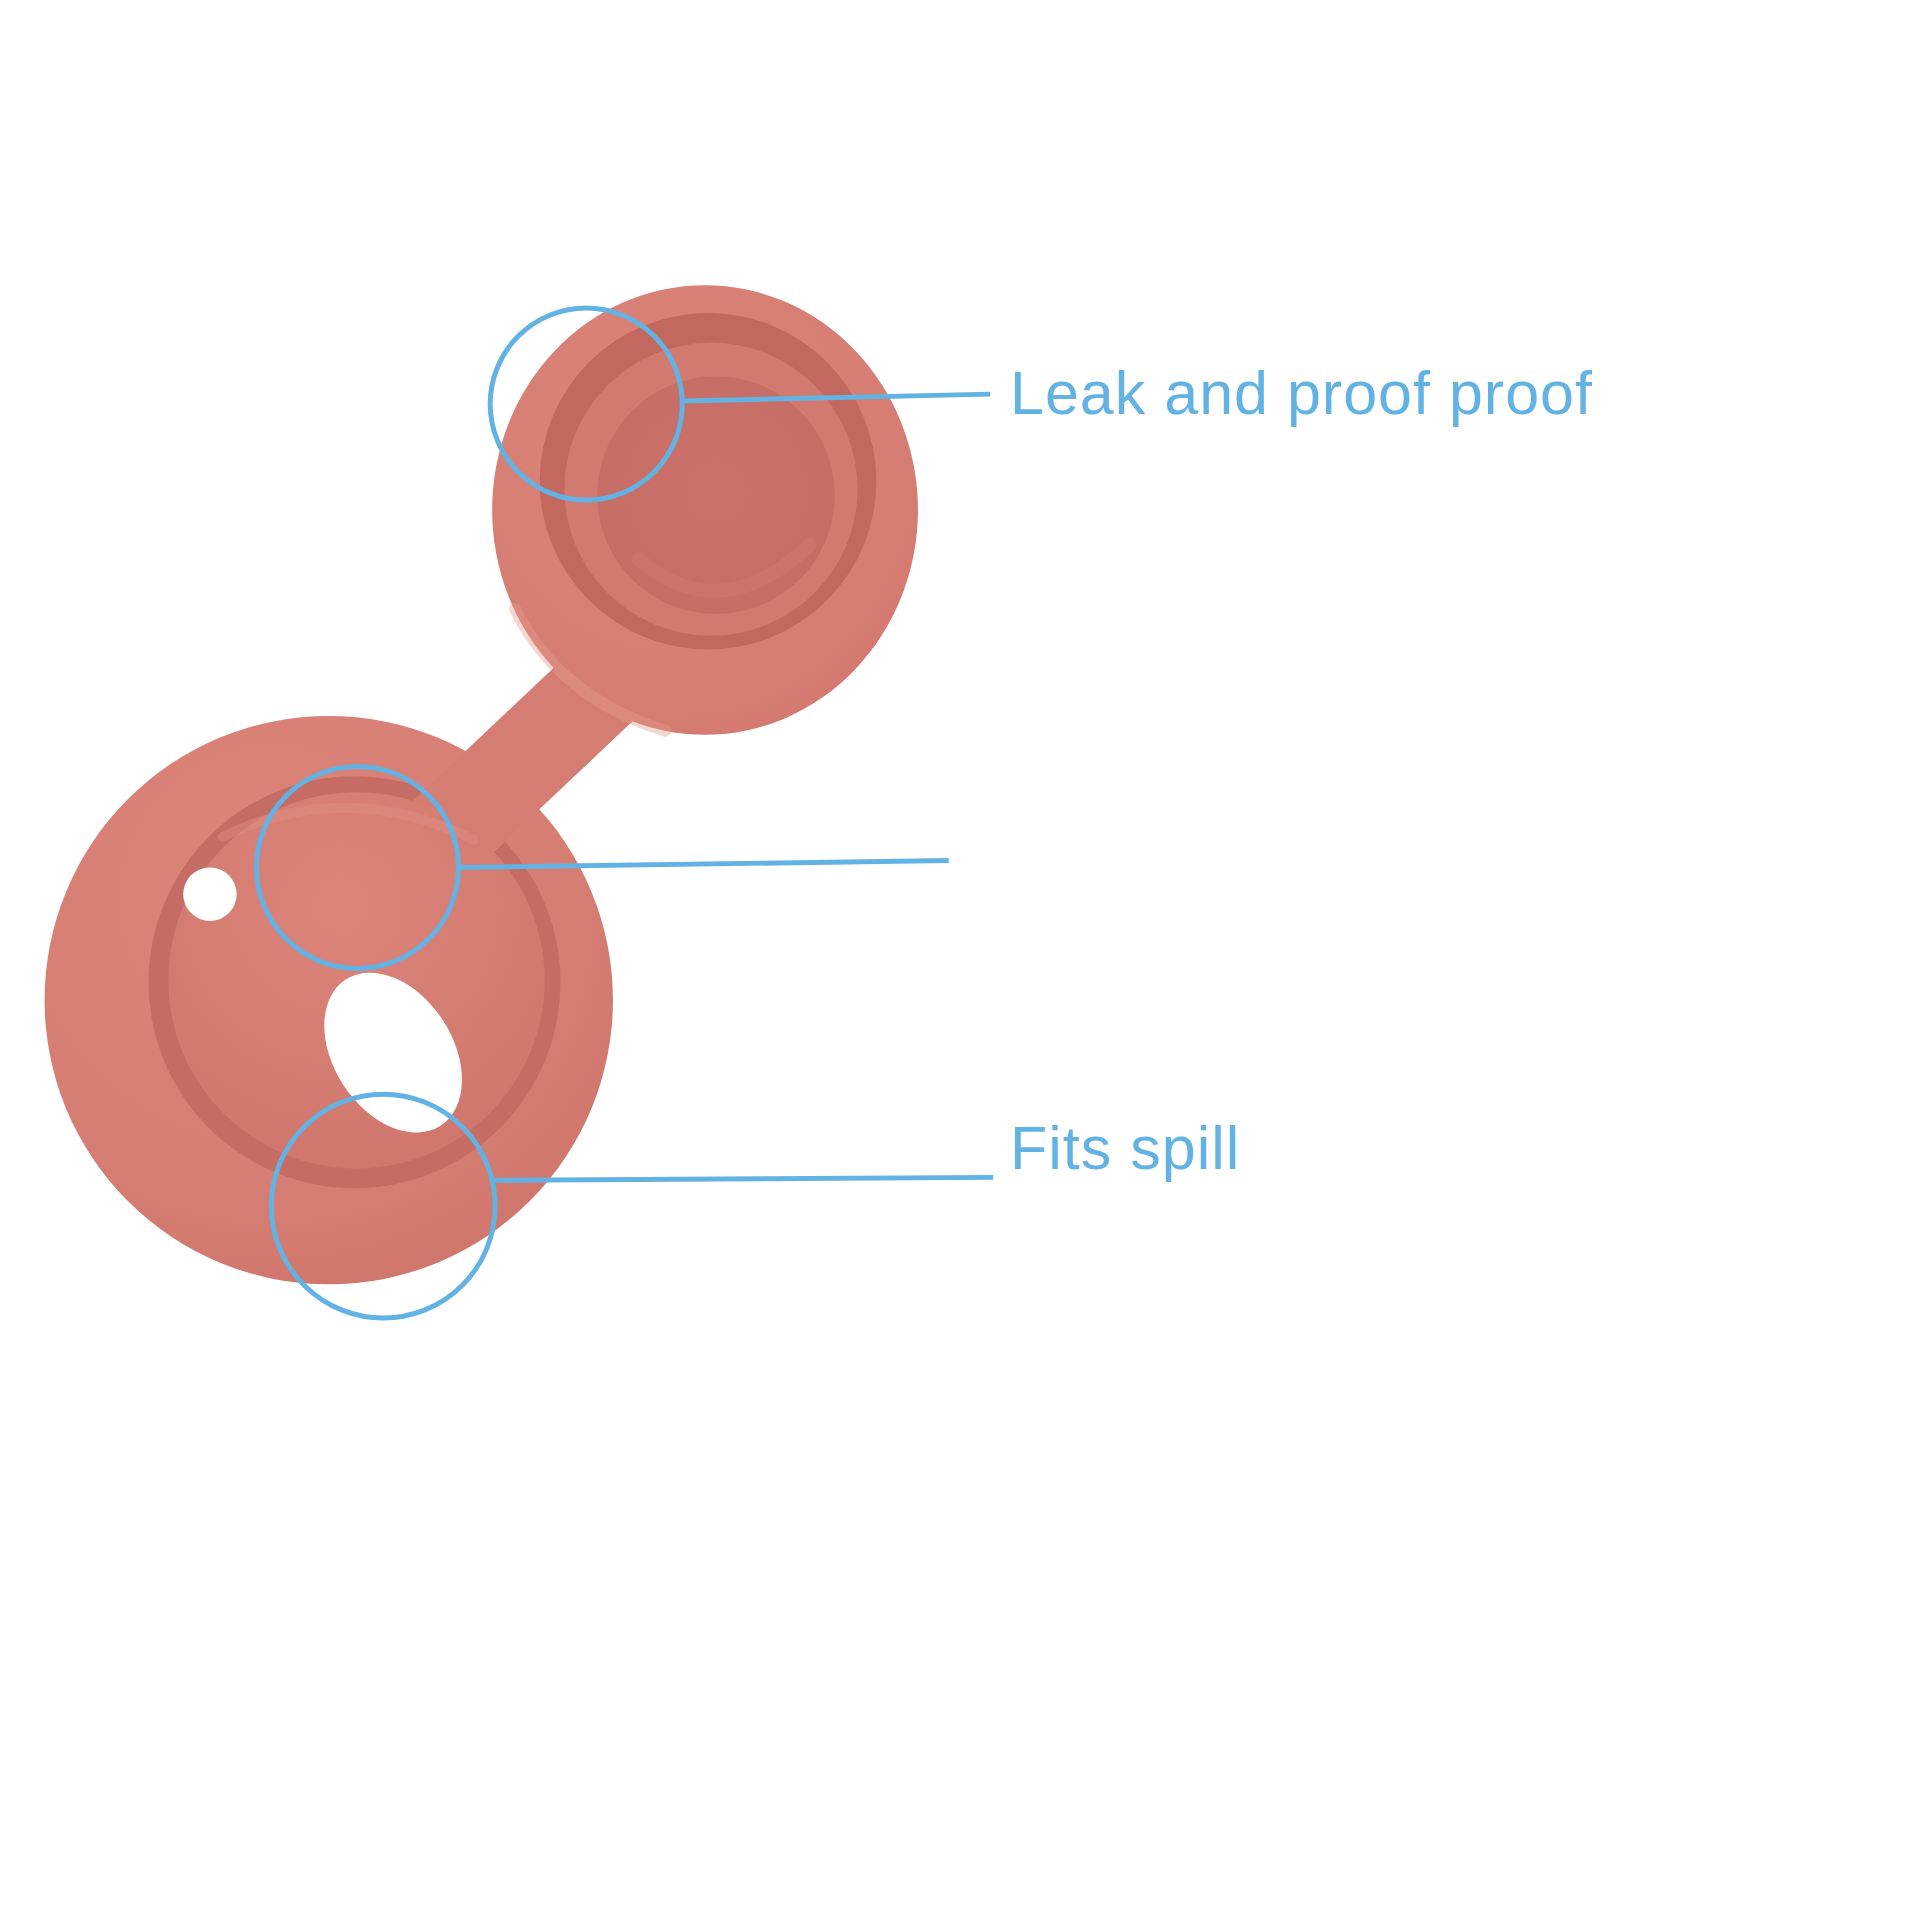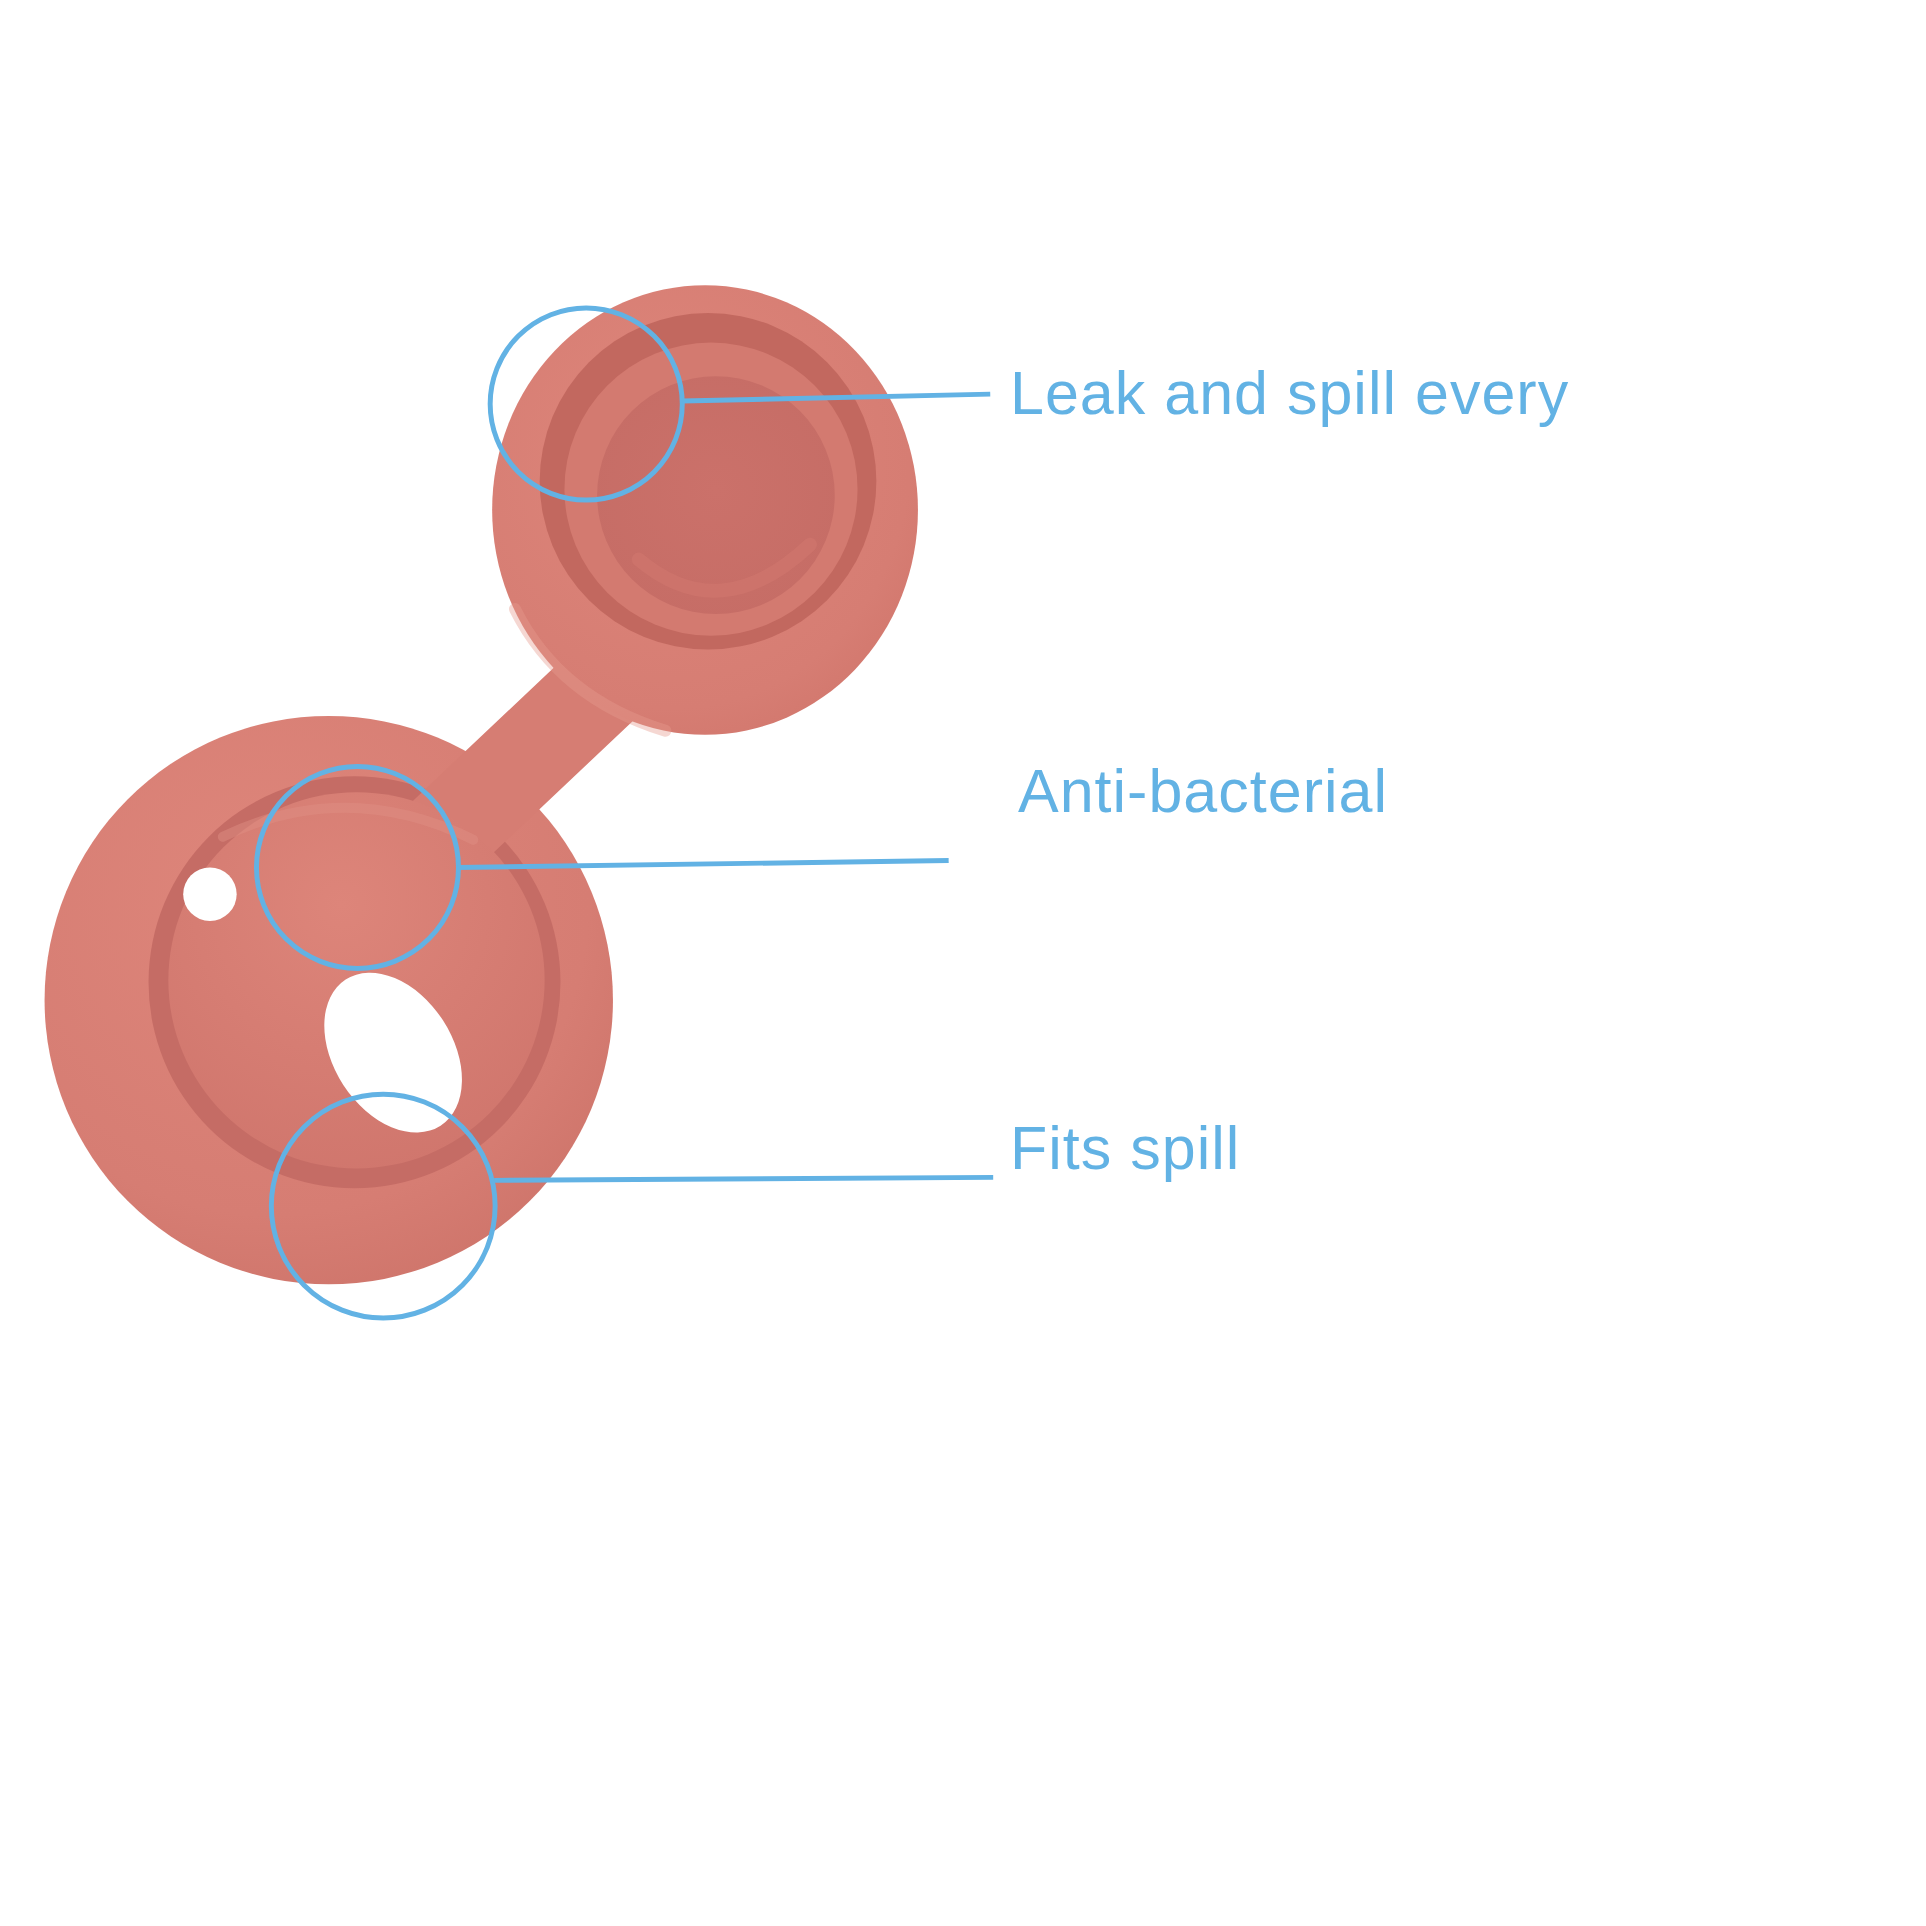--- a/index.html
+++ b/index.html
@@ -90,25 +90,24 @@
     <circle class="callout-stroke" cx="592" cy="408" r="97"></circle>
     <circle class="callout-stroke" cx="361" cy="876" r="102"></circle>
     <circle class="callout-stroke" cx="387" cy="1218" r="113"></circle>
 
     <line class="callout-stroke" x1="689" y1="405" x2="1000" y2="398"></line>
     <line class="callout-stroke" x1="462" y1="876" x2="958" y2="869"></line>
     <line class="callout-stroke" x1="499" y1="1192" x2="1003" y2="1189"></line>
   </svg>
 
   <div class="callout-label" id="label-leak">
-    <div>Leak and spill every</div>
+    <div>Leak and proof proof</div>
   </div>
 
   <div class="callout-label" id="label-silicone">
-    <div>Anti-bacterial</div>
   </div>
 
   <div class="callout-label" id="label-fits">
     <div>Fits spill</div>
   </div>
 
 </div>
 
 
 </body></html>

